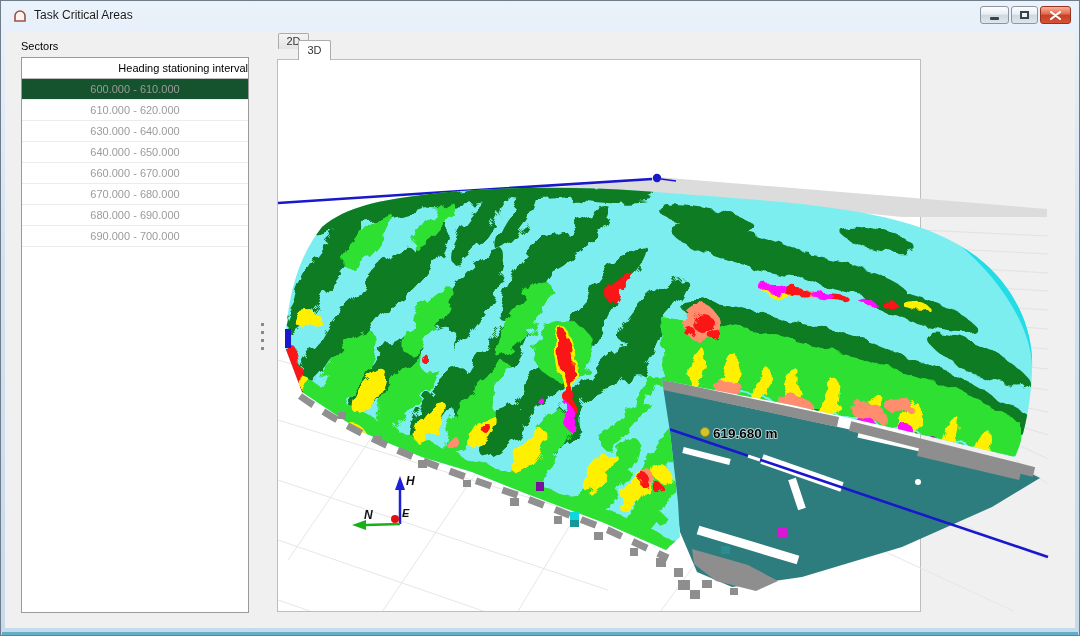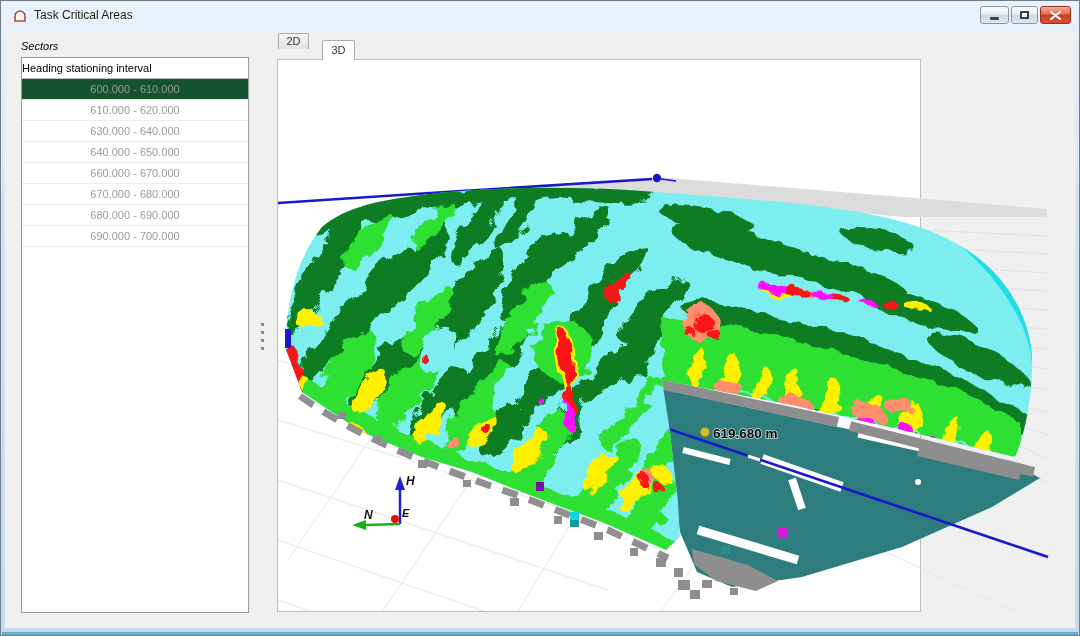--- a/index.html
+++ b/index.html
@@ -20,40 +20,40 @@
     background:linear-gradient(#fdfdfd,#e9eef4 45%,#ced8e1 50%,#dee5ec);
     display:flex;align-items:center;justify-content:center;}
   .cap-btn.min{width:29px;}
   .cap-btn.max{width:27px;}
   .cap-btn.close{width:31px;border-color:#96321e;
     background:linear-gradient(#f6b09a,#e2684a 45%,#c83e26 50%,#d55336);}
   .glyph-min{width:9px;height:3px;background:#39434d;margin-top:7px;border-radius:1px;}
   .glyph-max{width:9px;height:8px;border:2px solid #39434d;box-sizing:border-box;background:#eef3f8;}
 
   
-  .sectors-label{position:absolute;left:20px;top:39px;font-size:11px;color:#000;font-style:italic;}
+  .sectors-label{position:absolute;left:20px;top:39px;font-size:11px;color:#000;}
   .sector-table{position:absolute;left:20px;top:56px;width:228px;height:556px;
     background:#fff;border:1px solid #9a9a9a;box-sizing:border-box;}
-  .tbl-header{height:20px;line-height:20px;text-align:left;font-size:11px;color:#000;
+  .tbl-header{height:20px;line-height:20px;text-align:right;font-size:11px;color:#000;
     border-bottom:1px solid #bdbdbd;background:#fff;}
   .tbl-row{height:20px;line-height:20px;text-align:center;font-size:11px;color:#9b9b9b;
     border-bottom:1px solid #ececec;}
   .tbl-row.selected{background:#14532d;}
 
   
   .splitter{position:absolute;left:252px;top:36px;width:22px;height:580px;cursor:col-resize;}
   .grip{position:absolute;left:8px;top:286px;}
   .grip i{display:block;width:3px;height:3px;background:#8a8a8a;margin-bottom:5px;}
 
   
   .tab{position:absolute;box-sizing:border-box;text-align:center;font-size:11px;color:#333;
     border:1px solid #ababab;border-bottom:none;border-radius:2px 2px 0 0;}
   .tab-2d{left:277px;top:32px;width:31px;height:16px;line-height:15px;
     background:linear-gradient(#f4f4f4,#e3e3e3);}
-  .tab-3d{left:321px;top:39px;width:33px;height:20px;line-height:19px;background:#fff;z-index:3;}
+  .tab-3d{left:297px;top:39px;width:33px;height:20px;line-height:19px;background:#fff;z-index:3;}
   .view-panel{position:absolute;left:276px;top:58px;width:644px;height:553px;
     background:#fff;border:1px solid #bdbdbd;box-sizing:border-box;z-index:2;}
   .scene-svg{position:absolute;left:0;top:0;}
   svg text{font-family:"Liberation Sans",sans-serif;}
 </style>
 </head>
 <body>
 
 <div class="window">
   <div class="client"></div>

